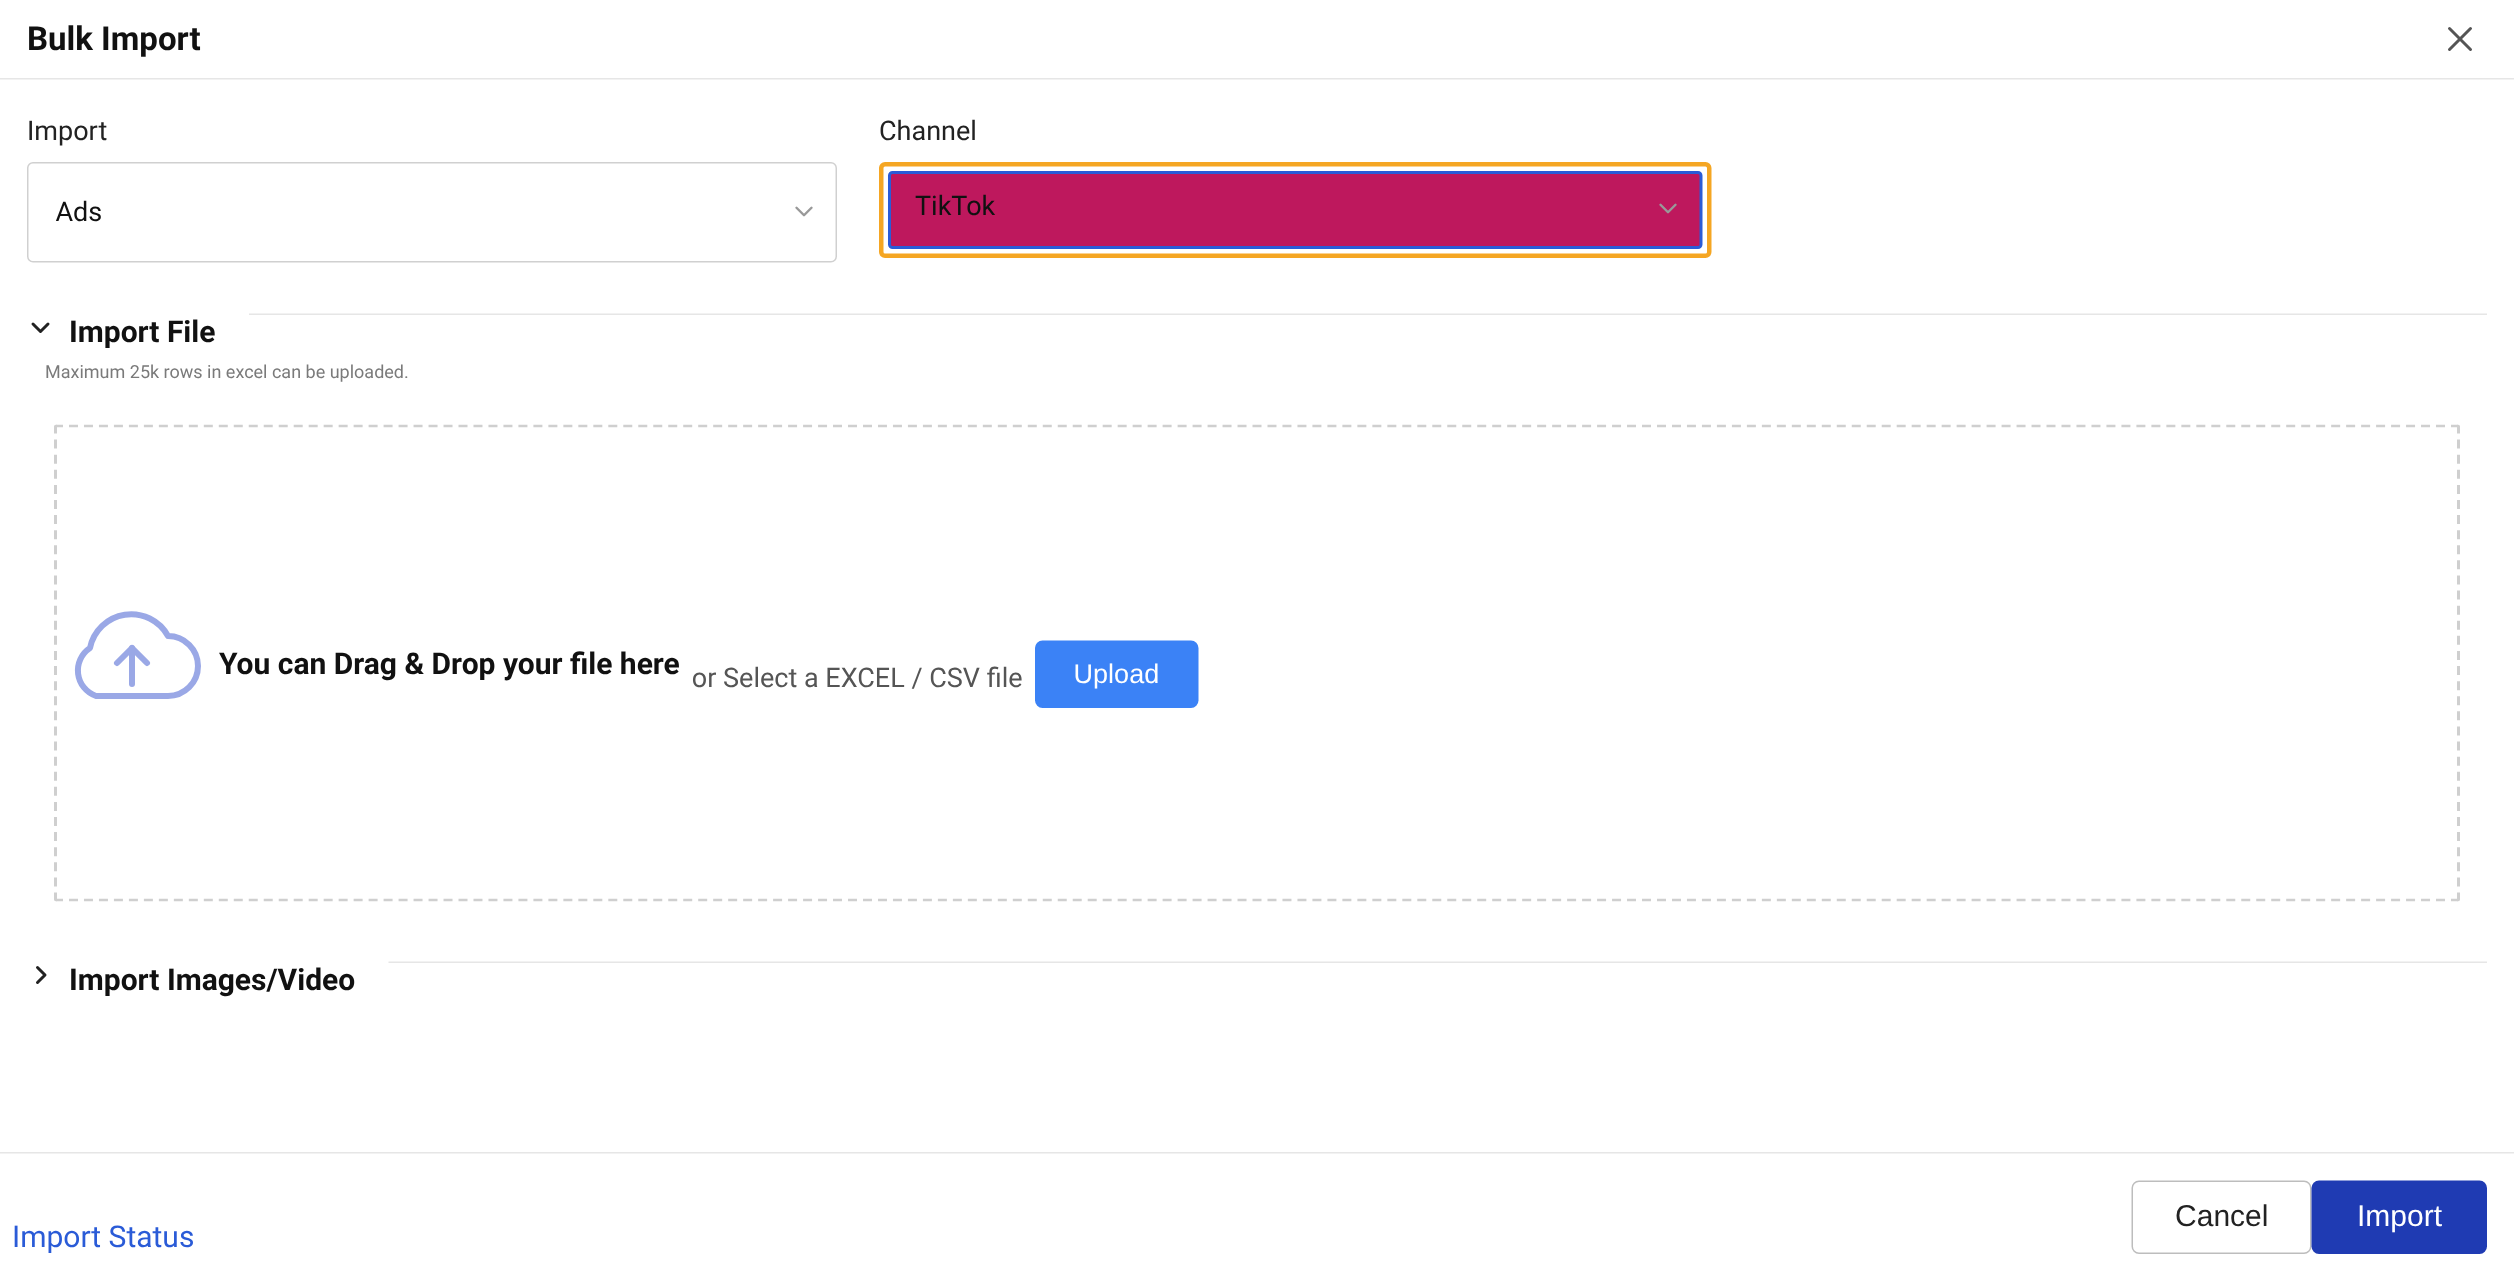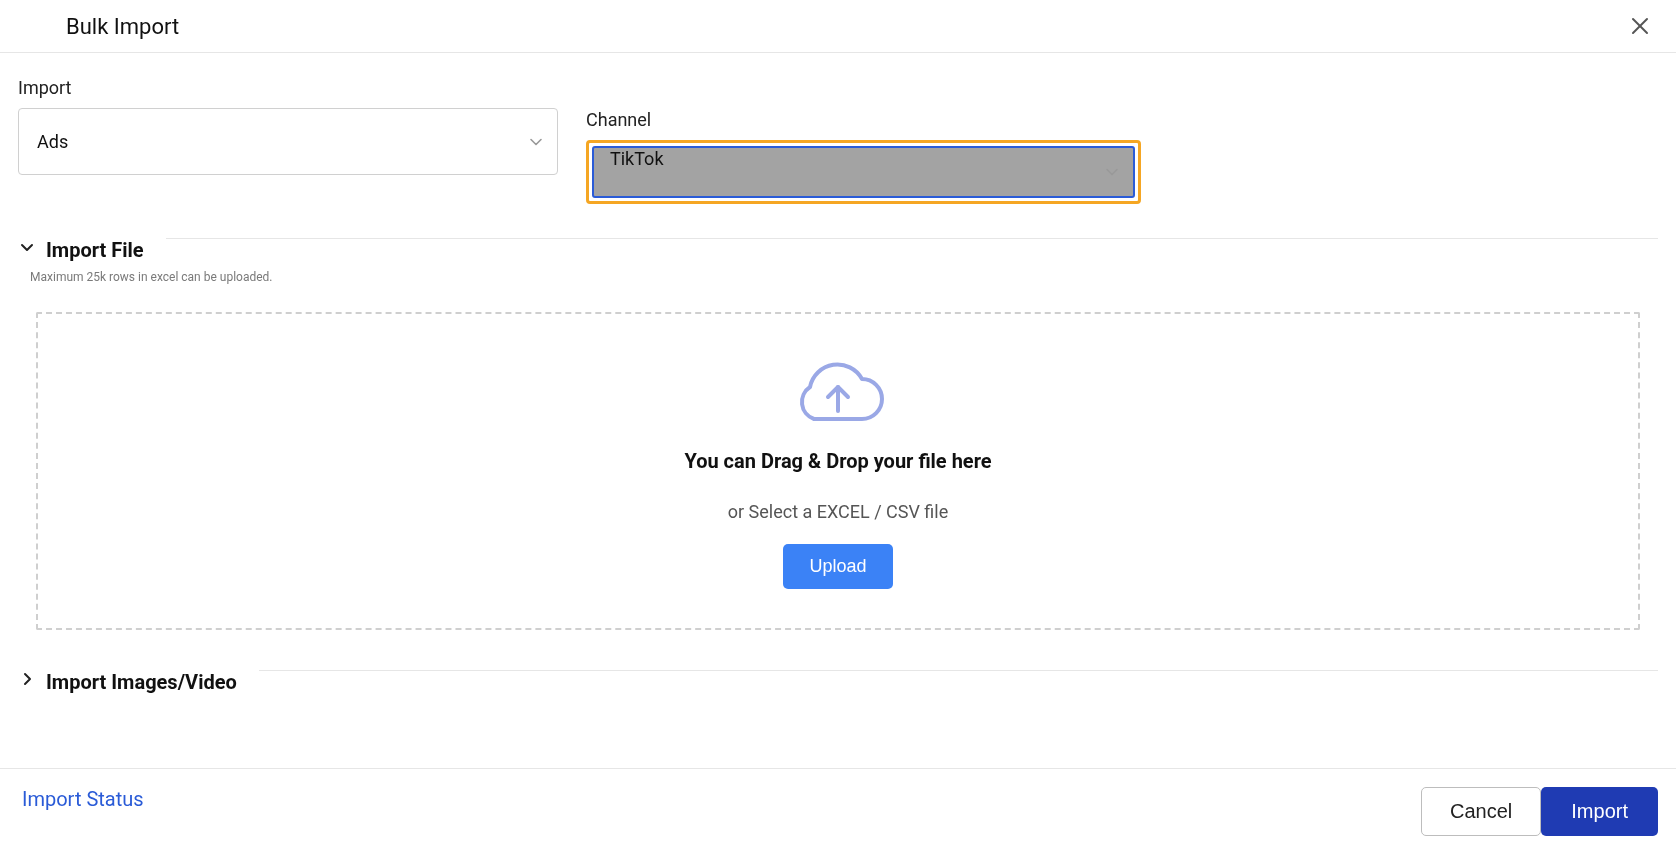--- a/index.html
+++ b/index.html
@@ -21,23 +21,22 @@
   
   .dlg-header {
     display: flex;
     align-items: center;
     justify-content: space-between;
     padding: 12px 22px 12px 18px;
     border-bottom: 1px solid #e6e6e6;
   }
   .dlg-title {
     font-size: 22px;
-    font-weight: 400;
-    color: #111;
-    margin-left: 48px;
+    font-weight: 700;
+    color: #111;
   }
   .close-btn {
     width: 28px; height: 28px;
     display: flex; align-items: center; justify-content: center;
     cursor: pointer;
     color: #555;
     font-size: 22px;
     line-height: 1;
   }
   
@@ -48,21 +47,21 @@
   }
   .fields-row {
     display: flex;
     gap: 28px;
   }
   .field {
     display: flex;
     flex-direction: column;
   }
   .field-import { width: 540px; }
-  .field-channel { width: 555px; margin-top: 32px; }
+  .field-channel { width: 555px; }
   .field-label {
     font-size: 18px;
     color: #222;
     margin-bottom: 10px;
   }
   .select {
     position: relative;
     height: 67px;
     border: 1px solid #d0d0d0;
     border-radius: 4px;
@@ -84,27 +83,27 @@
   .channel-highlight {
     border: 3px solid #f5a623;
     border-radius: 4px;
     padding: 3px;
   }
   .channel-inner {
     border: 2px solid #2a5bd7;
     border-radius: 3px;
     height: 52px;
     display: flex;
-    align-items: flex-start;
-    padding: 0 16px;
+    align-items: flex-end;
+    padding: 16px 16px;
     position: relative;
     font-size: 18px;
     color: #111;
     cursor: pointer;
-    background: #a3a3a3;
+    background: #be185d;
   }
   .channel-inner .chev {
     position: absolute;
     right: 14px;
     top: 50%;
     transform: translateY(-50%);
     color: #999;
   }
   
   .section {
@@ -139,23 +138,22 @@
     color: #7a7a7a;
     font-size: 12px;
   }
   
   .dropzone {
     margin: 28px 18px 0 18px;
     border: 2px dashed #cfcfcf;
     border-radius: 2px;
     height: 318px;
     display: flex;
-    flex-direction: column;
+    flex-direction: row;
     align-items: center;
-    justify-content: center;
     gap: 8px;
   }
   .cloud-icon {
     width: 100px; height: 80px;
     color: #9aa8e6;
     margin-bottom: 8px;
   }
   .drop-title {
     font-size: 20px;
     font-weight: 700;
@@ -172,23 +170,23 @@
     color: #fff;
     border: none;
     border-radius: 5px;
     padding: 12px 26px;
     font-size: 18px;
     cursor: pointer;
   }
   
   .dlg-footer {
     border-top: 1px solid #e6e6e6;
-    padding: 18px 18px 18px 22px;
-    display: flex;
-    align-items: flex-start;
+    padding: 18px 18px 18px 8px;
+    display: flex;
+    align-items: flex-end;
     justify-content: space-between;
   }
   .status-link {
     color: #2a5bd7;
     font-size: 20px;
     cursor: pointer;
   }
   .footer-actions {
     display: flex;
   }

